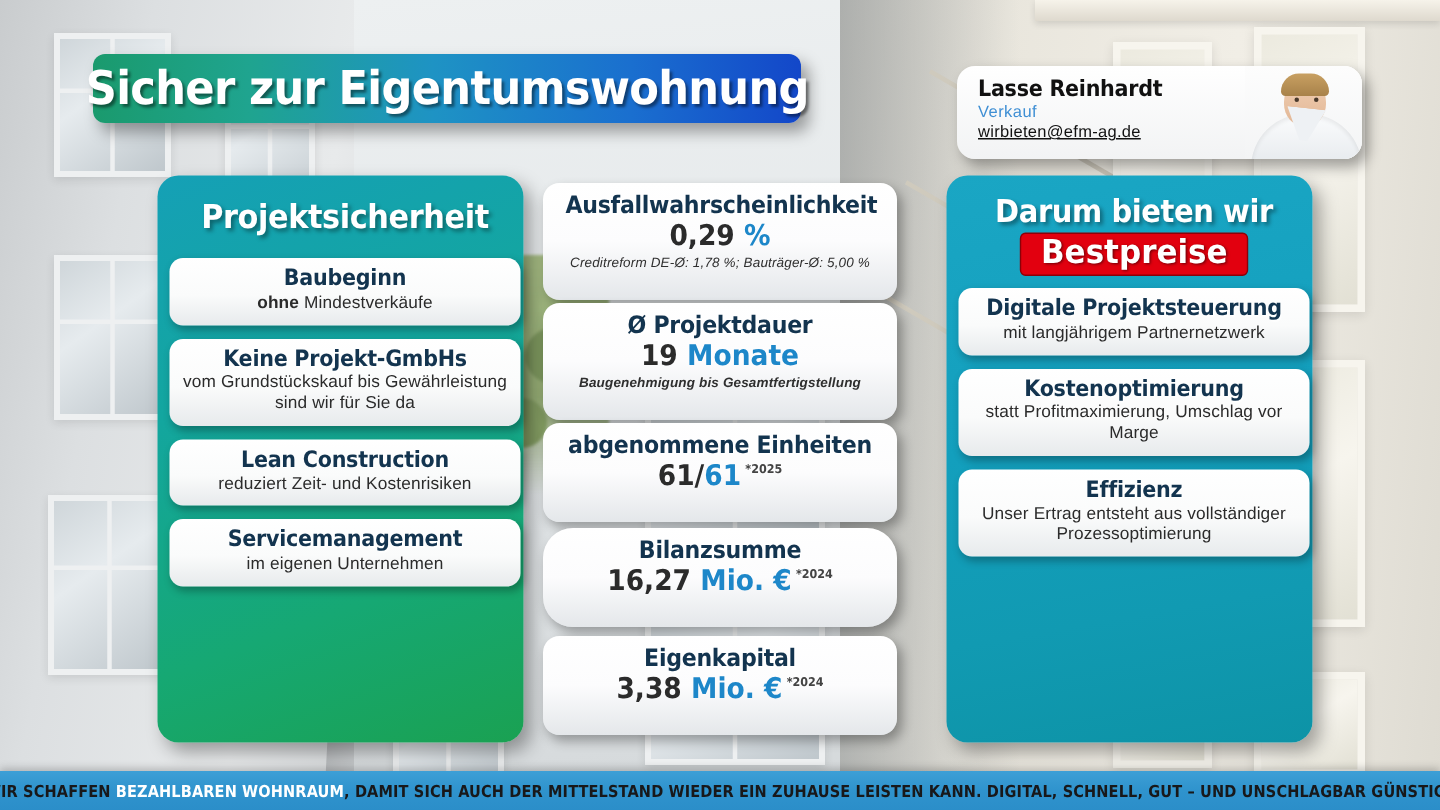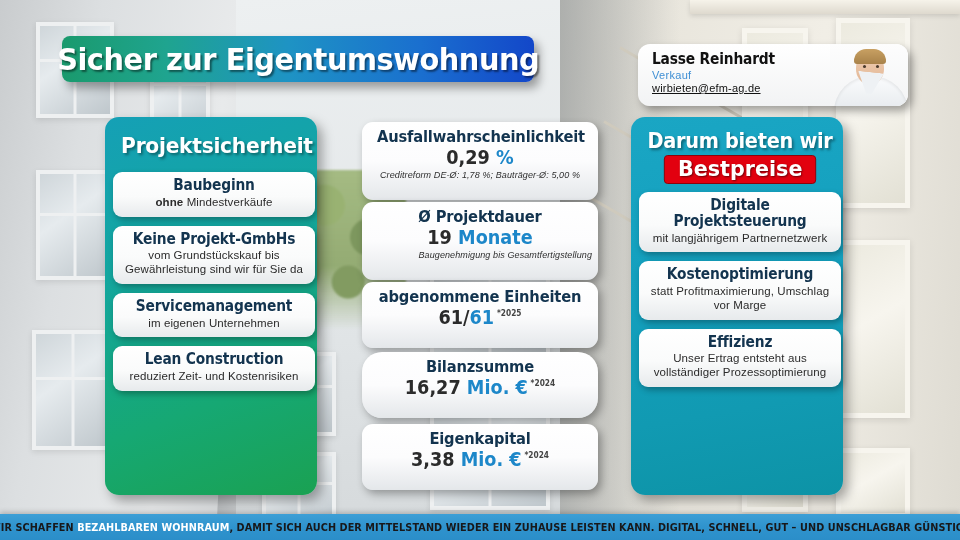--- a/index.html
+++ b/index.html
@@ -160,21 +160,21 @@
     background: linear-gradient(180deg,#c8a062,#a8824a);
     border-radius: 16px 16px 4px 4px;
   }
   .ph-eye {
     position: absolute; width: 3px; height: 3px; border-radius: 50%;
     background: #4a3a2c; bottom: 38px;
   }
 
   
   .panel {
-    position: absolute; width: 212px;
+    position: absolute; width: 244px;
     border-radius: 14px;
     box-shadow: 5px 6px 12px rgba(0,0,0,.34);
     padding: 0 2px 10px 8px;
   }
   .panel-left {
     left: 105px; top: 117px; height: 378px;
     background: linear-gradient(160deg,#15a0b6 0%,#13a69f 35%,#16a873 72%,#1aa152 100%);
   }
   .panel-right {
     left: 631px; top: 117px; height: 378px;
@@ -257,21 +257,21 @@
   }
   .stat-value .hl { color: #1d87c9; }
   .stat-value .sup {
     font-size: 8px; color: #444; vertical-align: super;
     font-weight: 700; margin-left: 3px;
   }
   .stat-note {
     font-size: 9px; color: #2f2f2f; font-style: italic;
     margin-top: 2px; letter-spacing: .1px;
   }
-  .stat-note.bold { font-weight: 400; text-align: right; }
+  .stat-note.bold { font-weight: 700; }
 
   
   .footer {
     position: absolute; left: 0; bottom: 0; width: 960px; height: 26px;
     background: linear-gradient(180deg,#3d9fd6 0%,#2f93cd 50%,#2b8ec9 100%);
     display: flex; align-items: center; justify-content: center;
     box-shadow: 0 -2px 5px rgba(0,0,0,.20);
   }
   .footer-text {
     font-family: "DejaVu Sans", sans-serif;
@@ -386,27 +386,27 @@
       <div class="card-title">Baubeginn</div>
       <div class="card-sub"><b>ohne</b><span> Mindestverkäufe</span></div>
     </div>
 
     <div class="card">
       <div class="card-title">Keine Projekt-GmbHs</div>
       <div class="card-sub">vom Grundstückskauf bis Gewährleistung sind wir für Sie da</div>
     </div>
 
     <div class="card">
+      <div class="card-title">Lean Construction</div>
+      <div class="card-sub">reduziert Zeit- und Kostenrisiken</div>
+    </div>
+
+    <div class="card">
       <div class="card-title">Servicemanagement</div>
       <div class="card-sub">im eigenen Unternehmen</div>
-    </div>
-
-    <div class="card">
-      <div class="card-title">Lean Construction</div>
-      <div class="card-sub">reduziert Zeit- und Kostenrisiken</div>
     </div>
   </div>
 
   <div class="panel panel-right">
     <div class="panel-title">Darum bieten wir</div>
     <div class="best-wrap">
       <span class="best-badge">Bestpreise</span>
     </div>
 
 

